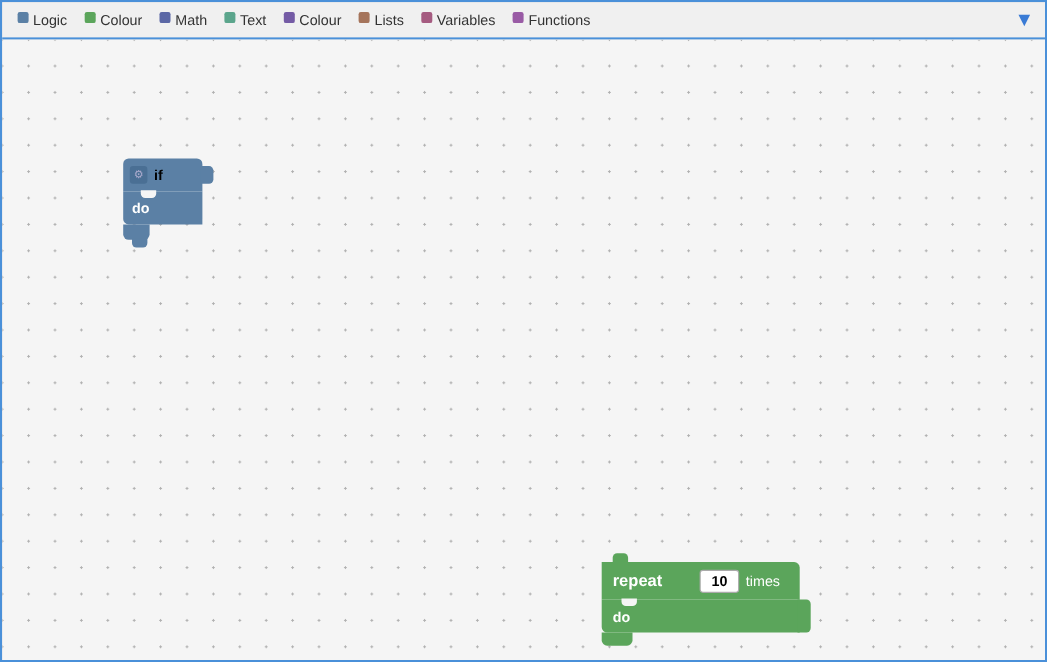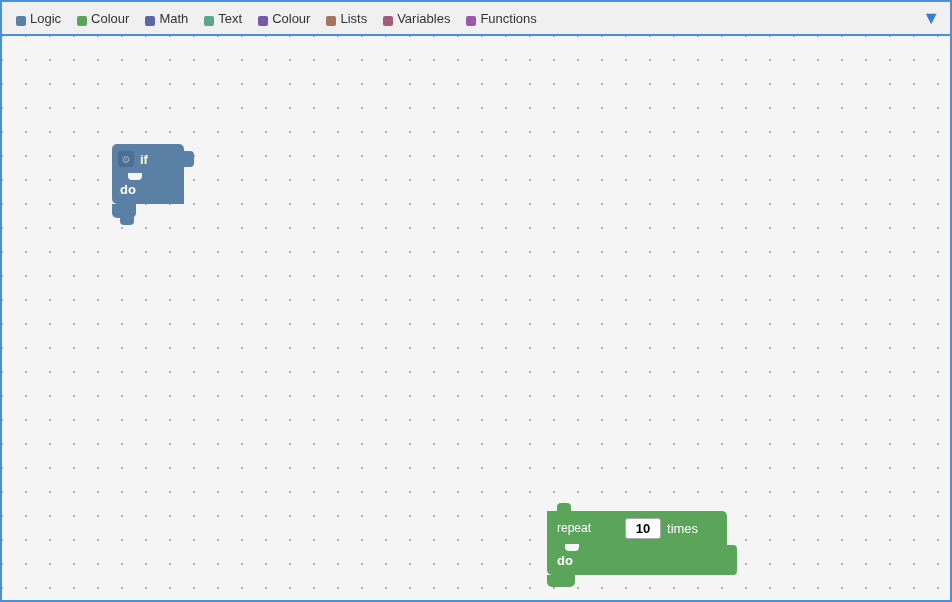--- a/index.html
+++ b/index.html
@@ -27,21 +27,21 @@
       align-items: center;
       background: #f0f0f0;
       border-bottom: 2px solid #4a90d9;
       height: 34px;
       padding: 0 6px;
       flex-shrink: 0;
     }
 
     .toolbar-item {
       display: flex;
-      align-items: flex-end;
+      align-items: flex-start;
       padding: 4px 8px;
       cursor: pointer;
       font-size: 13px;
       font-weight: 500;
       color: #333;
       white-space: nowrap;
     }
 
     .toolbar-item .color-dot {
       width: 10px;
@@ -164,21 +164,21 @@
         ">
 
           <div style="
             width:16px; height:16px;
             background:#4a6f94;
             border-radius:3px;
             margin-right:6px;
             display:flex;align-items:center;justify-content:center;
             font-size:10px;color:#aac;
           ">⚙</div>
-          <span style="color:#fef9c3;font-weight:bold;font-size:13px;">if</span>
+          <span style="color:#000000;font-weight:bold;font-size:13px;">if</span>
 
           <div style="
             position:absolute;right:-10px;top:50%;transform:translateY(-50%);
             width:12px;height:16px;
             background:#5b80a5;
             border-radius:0 4px 4px 0;
           "></div>
         </div>
 
         <div style="
@@ -234,21 +234,21 @@
         <div style="
           background:#5ba55b;
           border-radius:0 5px 0 0;
           display:flex;
           align-items:center;
           padding:4px 10px;
           height:34px;
           position:relative;
           min-width:180px;
         ">
-          <span style="color:white;font-weight:normal;font-size:12px;margin-right:6px;">repeat</span>
+          <span style="color:white;font-weight:bold;font-size:15px;margin-right:6px;">repeat</span>
 
           <input type="text" style="background: white; border: 1.5px solid rgb(170, 170, 170); border-radius: 3px; padding: 2px 4px; font-size: 13px; font-weight: bold; width: 36px; text-align: center; margin-left: 28px;" value="10">
           <span style="color:white;font-weight:normal;font-size:13px;margin-left:6px;">times</span>
         </div>
 
         <div style="
           background:#5ba55b;
           display:flex;
           align-items:center;
           padding:4px 10px;

